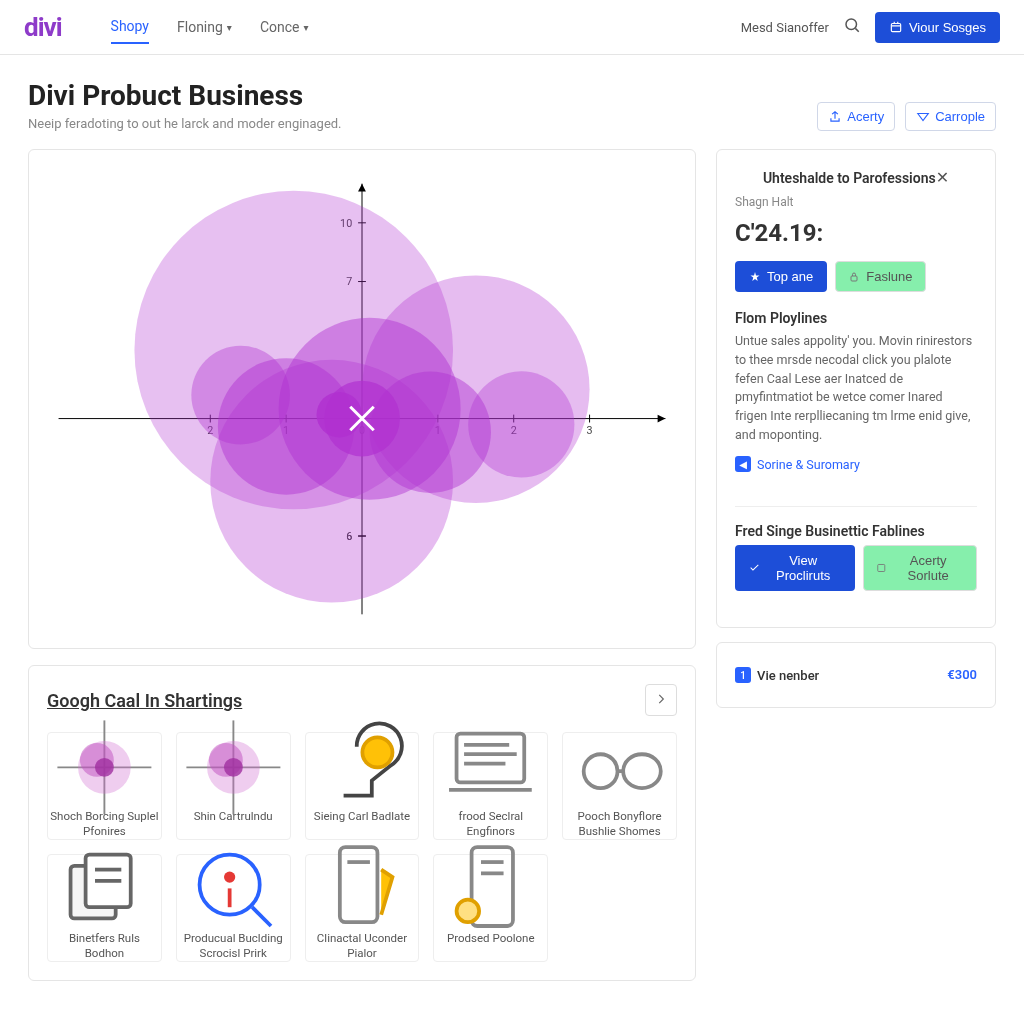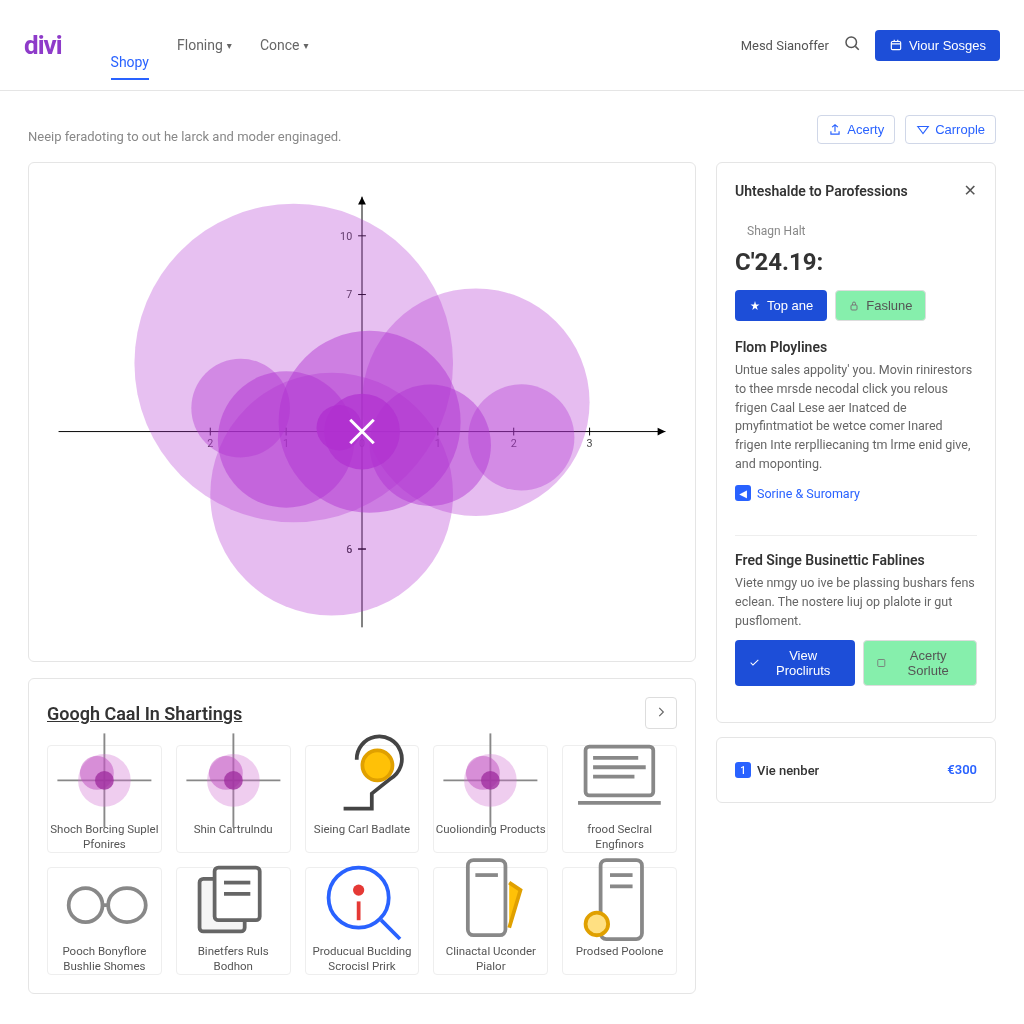--- a/index.html
+++ b/index.html
@@ -1,43 +1,43 @@
 <!DOCTYPE html>
 <html><head>
 <meta charset="utf-8">
 <style>
 * { box-sizing: border-box; margin: 0; padding: 0; }
 body { font-family: -apple-system, BlinkMacSystemFont, "Segoe UI", Roboto, sans-serif; background: #fff; color: #333; font-size: 14px; }
 .topbar { display: flex; align-items: center; padding: 10px 24px; border-bottom: 1px solid #e5e5e5; gap: 29px; }
 .logo { font-size: 26px; font-weight: 700; color: #8e3bc9; letter-spacing: -1px; }
 .nav { display: flex; gap: 28px; margin-left: 20px; }
 .nav-item { color: #666; cursor: pointer; padding: 8px 0; display: flex; align-items: center; gap: 4px; }
-.nav-item.active { color: #2962ff; border-bottom: 2px solid #2962ff; margin-top: 36px; }
+.nav-item.active { color: #2962ff; border-bottom: 2px solid #2962ff; }
 .chev { font-size: 10px; }
 .topbar-right { margin-left: auto; display: flex; align-items: center; gap: 14px; }
 .search-label { color: #555; font-size: 13px; }
 .search-ic { font-size: 16px; color: #555; cursor: pointer; }
 .btn-prim { background: #1d4ed8; color: #fff; border: none; padding: 8px 14px; border-radius: 4px; font-size: 13px; cursor: pointer; display: inline-flex; align-items: center; gap: 6px; font-weight: 500; }
 .btn-sec { background: #86efac; color: #555; border: 1px solid #ddd; padding: 7px 12px; border-radius: 4px; font-size: 13px; cursor: pointer; display: inline-flex; align-items: center; gap: 6px; }
 .main { padding: 24px 28px; }
 .page-head { display: flex; justify-content: space-between; align-items: flex-end; margin-bottom: 18px; }
 .page-title { font-size: 28px; font-weight: 700; color: #222; margin-bottom: 4px; }
 .page-sub { color: #888; font-size: 13px; }
 .head-actions { display: flex; gap: 10px; }
 .link-btn { color: #2962ff; border: 1px solid #d0d7e8; padding: 6px 10px; border-radius: 4px; cursor: pointer; display: inline-flex; align-items: center; gap: 5px; font-size: 13px; background: #fff; }
 .content-row { display: flex; gap: 20px; }
 .chart-zone { flex: 1; }
 .chart-box { border: 1px solid #e5e5e5; border-radius: 6px; padding: 10px; height: 500px; position: relative; }
 .chart-svg { width: 100%; height: 100%; }
 .side-panel { width: 280px; }
 .panel-card { border: 1px solid #e5e5e5; border-radius: 6px; padding: 18px; margin-bottom: 14px; }
-.panel-head { display: flex; justify-content: space-between; align-items: center; margin-bottom: 24px; }
+.panel-head { display: flex; justify-content: center; align-items: center; margin-bottom: 8px; }
 .panel-title { font-weight: 600; font-size: 14px; }
 .close-x { cursor: pointer; color: #555; font-size: 16px; }
-.panel-sub { color: #888; font-size: 12px; margin-bottom: 10px; margin-left: 12px; }
+.panel-sub { color: #888; font-size: 12px; margin-bottom: 10px; }
 .price { font-size: 24px; font-weight: 700; margin-bottom: 14px; }
 .btn-row { display: flex; gap: 8px; margin-bottom: 18px; }
 .sec-title { font-weight: 600; font-size: 14px; margin-bottom: 6px; }
 .sec-body { color: #666; font-size: 12.5px; line-height: 1.5; margin-bottom: 10px; }
 .link-action { color: #2962ff; font-size: 12.5px; cursor: pointer; display: inline-flex; align-items: center; gap: 6px; margin-bottom: 18px; }
 .link-action .sq { background: #2962ff; color: #fff; width: 16px; height: 16px; display: inline-flex; align-items: center; justify-content: center; border-radius: 3px; font-size: 10px; }
 .totals-row { display: flex; justify-content: space-between; font-size: 13px; padding: 6px 0; }
 .totals-row .label { color: #333; font-weight: 500; display: flex; align-items: center; gap: 6px; }
 .totals-row .val { color: #2962ff; font-weight: 600; }
 .red-dot { width: 10px; height: 10px; border: 2px solid #e53935; border-radius: 50%; display: inline-block; }
@@ -84,20 +84,21 @@
           <path d="M4 10h16M9 6V3M15 6V3"></path>
         </svg>
       <span>Viour Sosges</span>
     </button>
   </div>
 </div>
 
 <div class="main">
   <div class="page-head">
     <div>
+      <div class="page-title">Divi Probuct Business</div>
       <div class="page-sub">Neeip feradoting to out he larck and moder enginaged.</div>
     </div>
     <div class="head-actions">
       <button class="link-btn">
         <svg width="14" height="14" viewBox="0 0 24 24" fill="none" stroke="#2962ff" stroke-width="2">
             <path d="M12 3v12M7 7l5-4 5 4M5 14v5h14v-5"></path>
           </svg>
         <span>Acerty</span>
       </button>
       <button class="link-btn">
@@ -190,32 +191,20 @@
               <div class="card-thumb">
                 <svg viewBox="0 0 60 60" fill="none" stroke="#444" stroke-width="2">
                   <path d="M20 45h15v-8l10-8a12 12 0 10-18-10"></path>
                   <circle cx="38" cy="22" r="8" fill="#ffc107" stroke="#e0a000"></circle>
                 </svg>
               </div>
               <div class="card-label">Sieing Carl Badlate</div>
             </div>
             <div class="card">
               <div class="card-thumb">
-                <svg viewBox="0 0 60 60">
-                  <line x1="5" y1="30" x2="55" y2="30" stroke="#888"></line>
-                  <line x1="30" y1="5" x2="30" y2="55" stroke="#888"></line>
-                  <circle cx="30" cy="30" r="14" fill="#d070d0" fill-opacity="0.35"></circle>
-                  <circle cx="26" cy="26" r="9" fill="#c050c0" fill-opacity="0.5"></circle>
-                  <circle cx="30" cy="30" r="5" fill="#a030a0" fill-opacity="0.8"></circle>
-                </svg>
-              </div>
-              <div class="card-label">Cuolionding Products</div>
-            </div>
-            <div class="card">
-              <div class="card-thumb">
                 <svg viewBox="0 0 60 60" fill="none" stroke="#888" stroke-width="2">
                   <rect x="12" y="12" width="36" height="26" rx="2"></rect>
                   <path d="M8 42h44"></path>
                   <line x1="16" y1="18" x2="40" y2="18"></line>
                   <line x1="16" y1="23" x2="44" y2="23"></line>
                   <line x1="16" y1="28" x2="38" y2="28"></line>
                 </svg>
               </div>
               <div class="card-label">frood Seclral Engfinors</div>
             </div>
@@ -294,30 +283,29 @@
           <button class="btn-sec">
             <svg width="12" height="12" viewBox="0 0 24 24" fill="none" stroke="#777" stroke-width="2">
                 <rect x="6" y="10" width="12" height="10" rx="2"></rect>
                 <path d="M9 10V7a3 3 0 016 0v3"></path>
               </svg>
             <span>Faslune</span>
           </button>
         </div>
 
         <div class="sec-title">Flom Ploylines</div>
-        <div class="sec-body">Untue sales appolity' you. Movin rinirestors to thee mrsde necodal click you relous frigen Caal Lese aer Inatced de pmyfintmatiot be wetce comer Inared frigen Inte rerplliecaning tm lrme enid give, and moponting.</div>
+        <div class="sec-body">Untue sales appolity' you. Movin rinirestors to thee mrsde necodal click you plalote fefen Caal Lese aer Inatced de pmyfintmatiot be wetce comer Inared frigen Inte rerplliecaning tm lrme enid give, and moponting.</div>
         <div class="link-action">
           <span class="sq">◀</span>
             <span>Sorine &amp; Suromary</span>
         </div>
 
         <div class="divider"></div>
 
         <div class="sec-title">Fred Singe Businettic Fablines</div>
-        <div class="sec-body">Viete nmgy uo ive be plassing bushars fens eclean. The nostere liuj op plalote ir gut pusfloment.</div>
         <div class="btn-row">
           <button class="btn-prim">
             <svg width="12" height="12" viewBox="0 0 24 24" fill="#fff">
                 <path d="M22 5.8L9 18 3 12l1.5-1.5L9 15l11.5-10.7z"></path>
               </svg>
             <span>View Procliruts</span>
           </button>
           <button class="btn-sec">
             <svg width="12" height="12" viewBox="0 0 24 24" fill="none" stroke="#777" stroke-width="2">
                 <rect x="4" y="4" width="16" height="16" rx="2"></rect>

